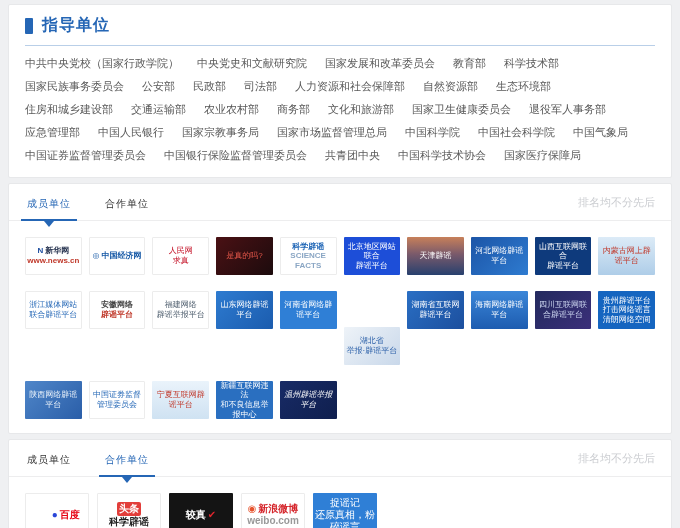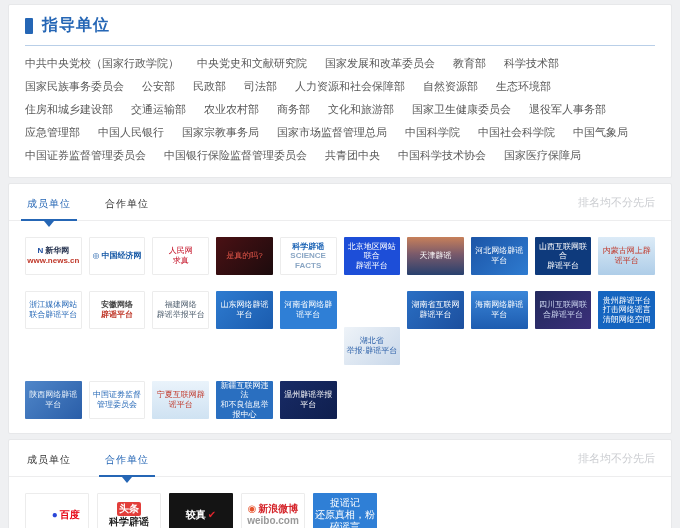--- a/index.html
+++ b/index.html
@@ -130,21 +130,21 @@
 辟谣平台</div>
         <div class="tile member" style="background: linear-gradient(rgb(59, 134, 216), rgb(29, 92, 176)); color: rgb(255, 255, 255);">海南网络辟谣平台</div>
         <div class="tile member" style="background: linear-gradient(135deg, rgb(35, 42, 94), rgb(59, 47, 122)); color: rgb(205, 214, 240);">四川互联网联合辟谣平台</div>
         <div class="tile member" style="background: rgb(21, 101, 192); color: rgb(255, 255, 255);">贵州辟谣平台
 打击网络谣言 清朗网络空间</div>
         <div class="tile member" style="background: linear-gradient(135deg, rgb(79, 134, 201), rgb(42, 94, 168)); color: rgb(234, 242, 250);">陕西网络辟谣平台</div>
         <div class="tile member bd" style="background: rgb(255, 255, 255); color: rgb(42, 107, 184);">中国证券监督管理委员会</div>
         <div class="tile member" style="background: linear-gradient(rgb(234, 243, 251), rgb(207, 226, 242)); color: rgb(192, 57, 43);">宁夏互联网辟谣平台</div>
         <div class="tile member" style="background: rgb(42, 111, 192); color: rgb(255, 255, 255);">新疆互联网违法
 和不良信息举报中心</div>
-        <div class="tile member" style="background: linear-gradient(135deg, rgb(24, 43, 102), rgb(15, 31, 78)); color: rgb(255, 255, 255);">温州辟谣举报平台</div>
+        <div class="tile member" style="background: linear-gradient(135deg, rgb(24, 43, 102), rgb(15, 31, 78)); color: rgb(255, 255, 255); font-style: italic;">温州辟谣举报平台</div>
       </div>
   </section>
 
   <section class="card partners">
     <div class="tabbar">
       <div class="tabs" id="partner-tabs">
           <div class="tab">成员单位</div>
           <div class="tab active">合作单位</div>
         </div>
       <span class="note">排名均不分先后</span>

